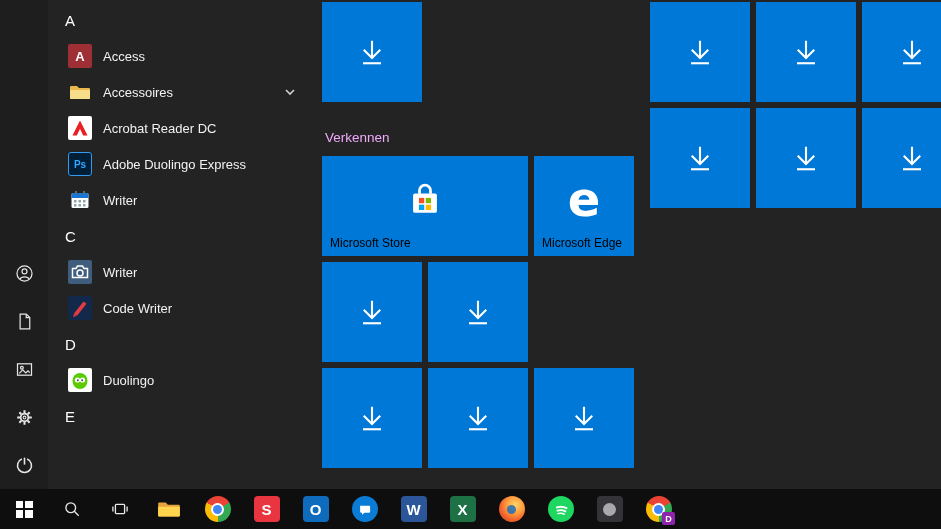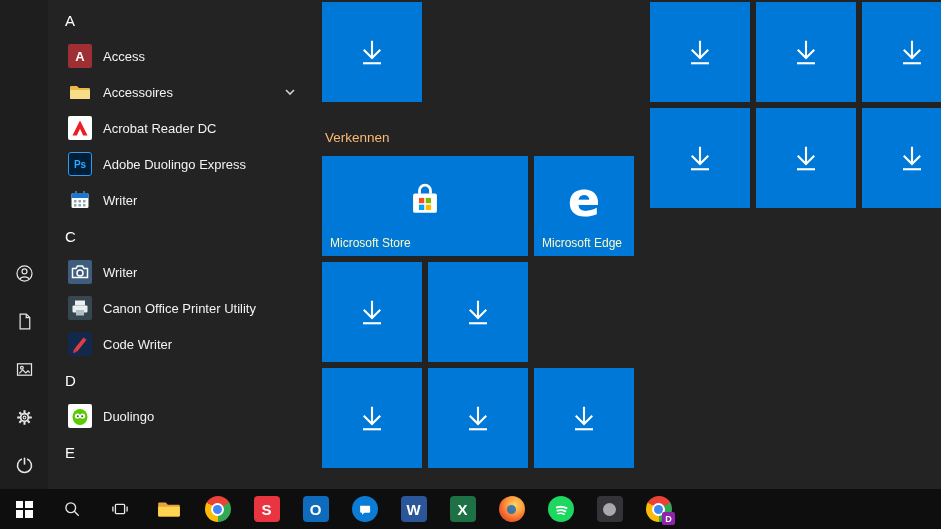--- a/index.html
+++ b/index.html
@@ -32,23 +32,23 @@
   .icon-psx{background:#001e36;border:1px solid #2d9bf0;border-radius:3px;color:#31a8ff;font-size:10px;}
   .icon-camera{background:#3f5d7d;}
   .icon-canon{background:#37474f;}
   .icon-codewriter{background:#13294b;}
   .icon-duolingo{background:#ffffff;}
   .icon-eclipse{background:#1565c0;}
 
   
   .tile{position:absolute;width:100px;height:100px;background:#0078d7;border:none;cursor:pointer;color:#fff;display:flex;align-items:center;justify-content:center;padding:0;}
   .tile.wide{width:206px;}
-  .tile .tile-label{position:absolute;left:8px;bottom:6px;font-size:12px;color:#fef9c3;text-align:center;}
+  .tile .tile-label{position:absolute;left:8px;bottom:6px;font-size:12px;color:#000000;text-align:center;}
   .dl-arrow{width:36px;height:36px;stroke:#fff;fill:none;stroke-width:1.4;}
-  .group-title{position:absolute;color:#fdba74;font-size:13.5px;cursor:pointer;}
+  .group-title{position:absolute;color:#f0abfc;font-size:13.5px;cursor:pointer;}
   .edge-glyph{font-size:48px;font-weight:bold;color:#fff;line-height:1;margin-top:-14px;font-family:"DejaVu Sans",sans-serif;}
   .store-icon{width:44px;height:44px;margin-top:-14px;}
 
   
   .taskbar{position:absolute;left:0;top:489px;width:941px;height:40px;background:#0e0e0e;display:flex;align-items:stretch;}
   .tb{width:49px;height:40px;display:flex;align-items:center;justify-content:center;background:none;border:none;cursor:pointer;padding:0;position:relative;}
   .tb.sys{width:48px;}
   .tb svg.line-ic{width:20px;height:20px;stroke:#e8e8e8;fill:none;stroke-width:1.6;}
   .win-logo{width:17px;height:17px;display:grid;grid-template-columns:1fr 1fr;grid-template-rows:1fr 1fr;gap:2px;}
   .win-logo span{background:#ffffff;}
@@ -187,30 +187,20 @@
       <div class="app-row">
         <span class="app-icon icon-camera">
           <svg viewBox="0 0 24 24" style="stroke:#fff;fill:none;stroke-width:1.5;">
             <path d="M4.5 8.5 h3.5 l1.5 -2.5 h5 l1.5 2.5 h3.5 v9 h-15 z"></path>
               <circle cx="12" cy="13" r="3"></circle>
           </svg>
         </span>
         <span class="app-label">Writer</span>
       </div>
 
-      <div class="app-row">
-        <span class="app-icon icon-canon">
-          <svg viewBox="0 0 24 24">
-            <rect x="7" y="4.5" width="10" height="5" fill="#eceff1"></rect>
-            <rect x="4.5" y="9.5" width="15" height="7" rx="1" fill="#eceff1"></rect>
-            <rect x="8" y="14" width="8" height="5.5" fill="#b0bec5"></rect>
-          </svg>
-        </span>
-        <span class="app-label">Canon Office Printer Utility</span>
-      </div>
 
       <div class="app-row">
         <span class="app-icon icon-codewriter">
           <svg viewBox="0 0 24 24">
             <path d="M6 17.5 L15.5 5.5 l3 2.3 L9 19.8 z" fill="#e23b41"></path>
             <path d="M6 17.5 l-1 3.6 3.6 -1 z" fill="#e23b41"></path>
           </svg>
         </span>
         <span class="app-label">Code Writer</span>
       </div>

